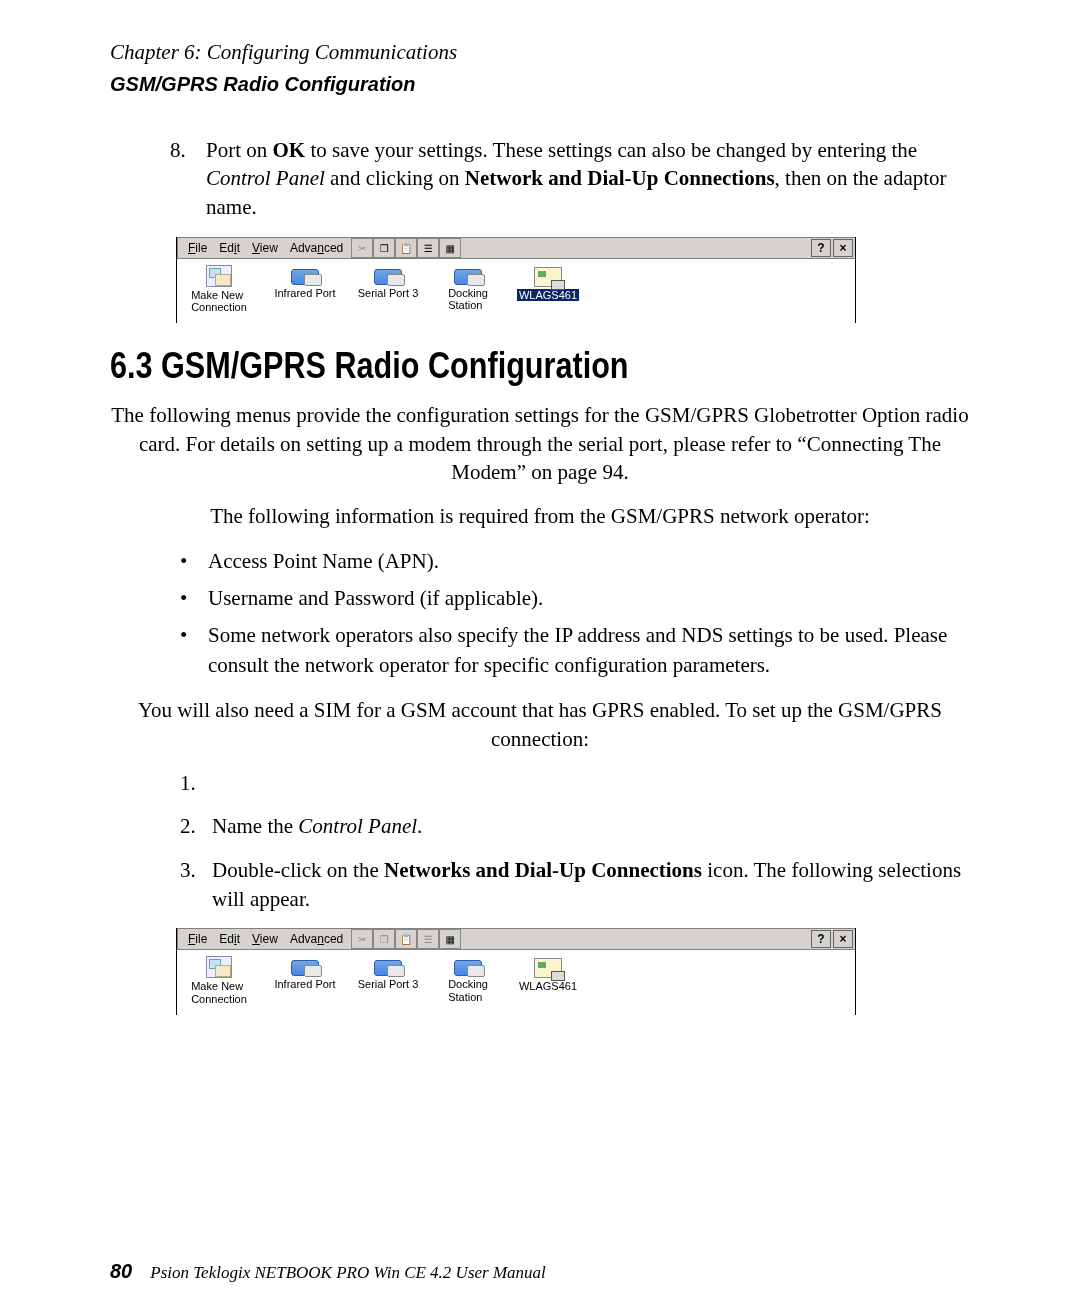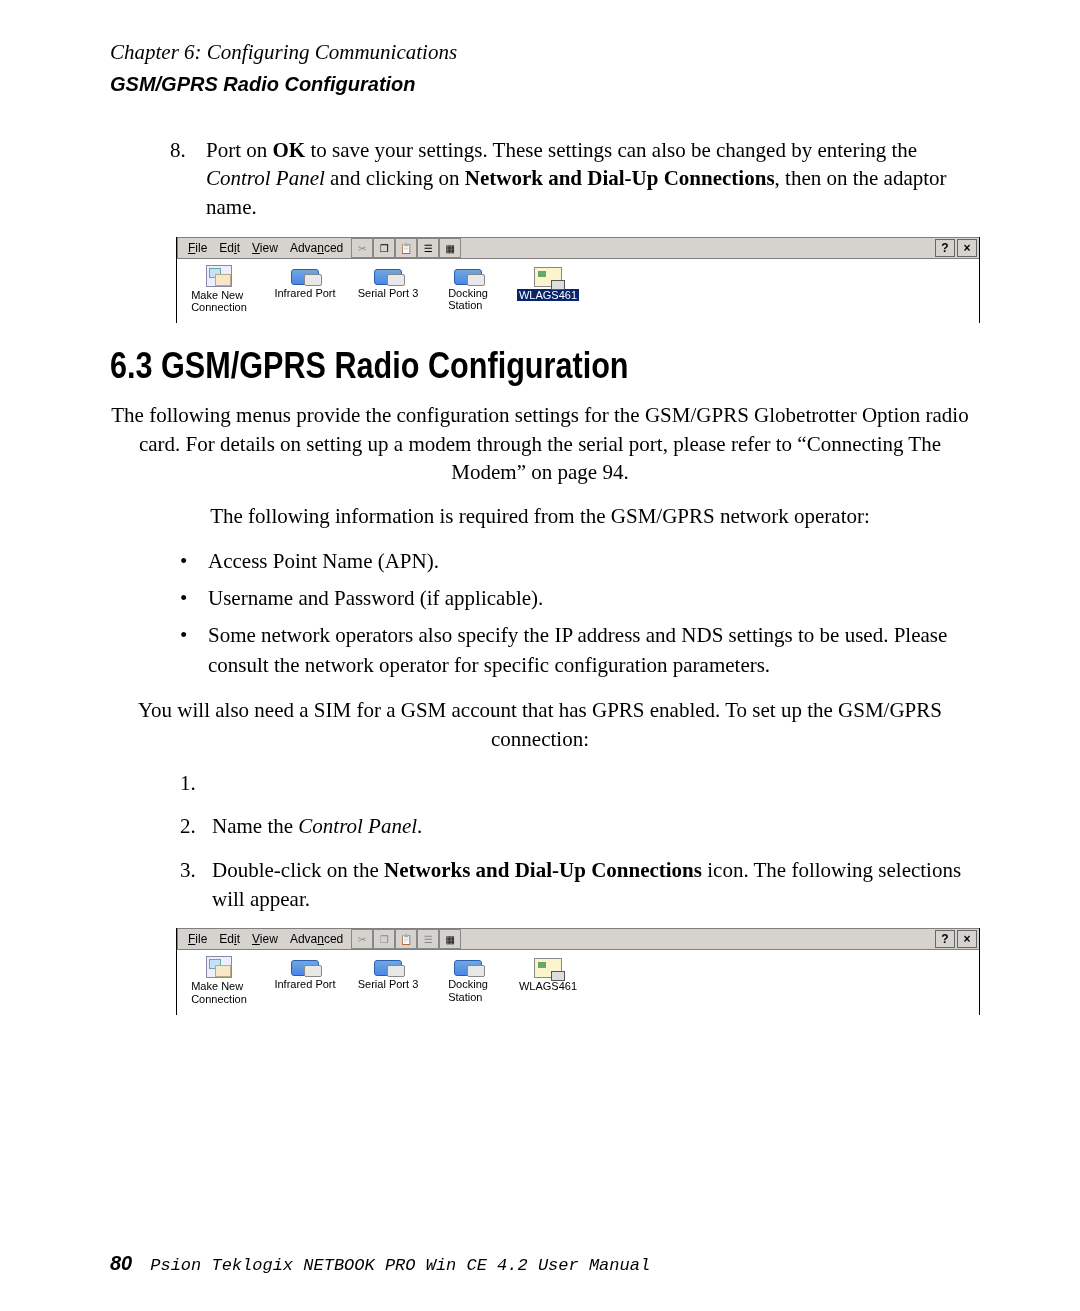--- a/index.html
+++ b/index.html
@@ -75,21 +75,21 @@
     margin-bottom: 14px;
   }
   .ol-num { width: 32px; flex-shrink: 0; }
 
   
   .winshot {
     border: 1px solid #000;
     border-top: none;
     border-bottom: none;
     margin: 10px 0 18px 66px;
-    width: 804px;
+    width: 680px;
     background: #fff;
     font-family: Tahoma, Arial, sans-serif;
     font-size: 12px;
     color: #000;
   }
   .win-menubar {
     display: flex;
     align-items: center;
     background: #d6d3ce;
     border: 1px solid #808080;
@@ -219,34 +219,34 @@
   .conn-label {
     font-size: 11px;
   }
   .selected .conn-label {
     background: #0a246a;
     color: #fff;
     padding: 0 2px;
   }
   .footer {
     position: absolute;
-    bottom: 36px;
+    bottom: 28px;
     left: 110px;
     display: flex;
     align-items: baseline;
     gap: 18px;
   }
   .page-num {
     font-family: Arial, sans-serif;
     font-weight: bold;
     font-style: italic;
     font-size: 20px;
   }
   .footer-text {
-    font-family: Liberation Mono, monospace;
+    font-family: Liberation Serif, serif;
     font-style: italic;
     font-size: 17px;
   }
 </style>
 </head>
 <body>
 
 <div class="header-chapter">Chapter 6:  Configuring Communications</div>
 <div class="header-section">GSM/GPRS Radio Configuration</div>
 

